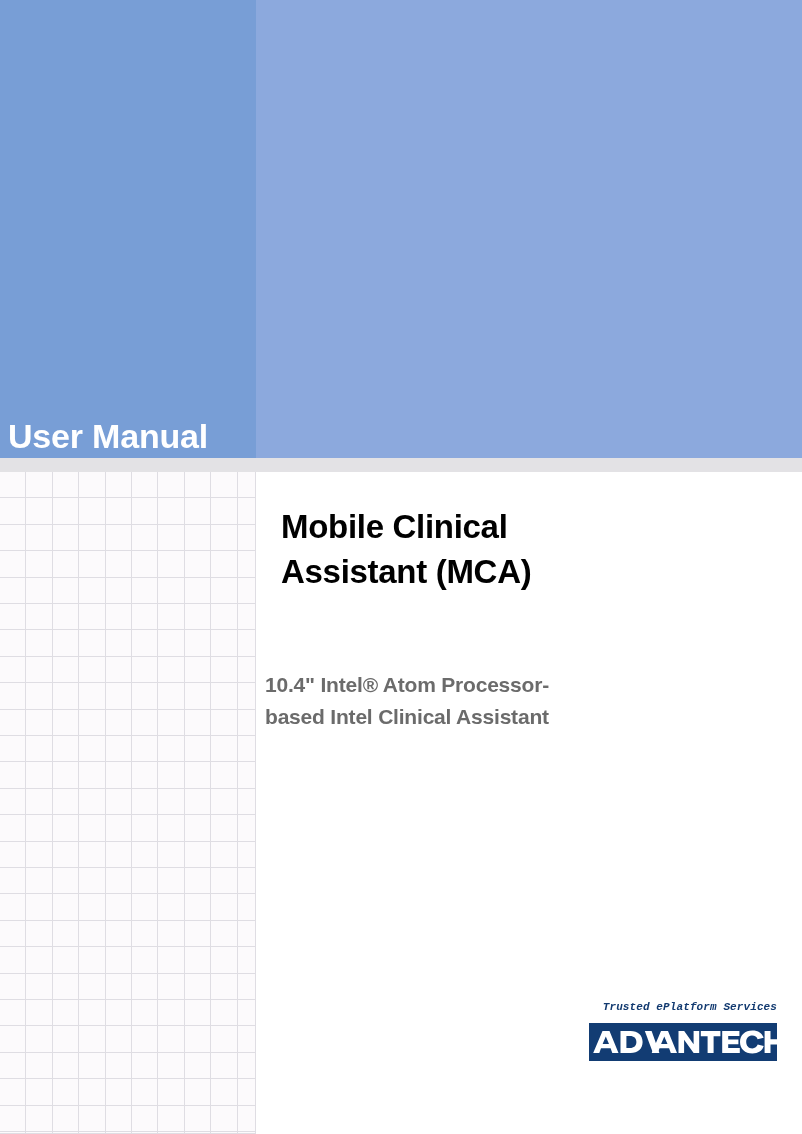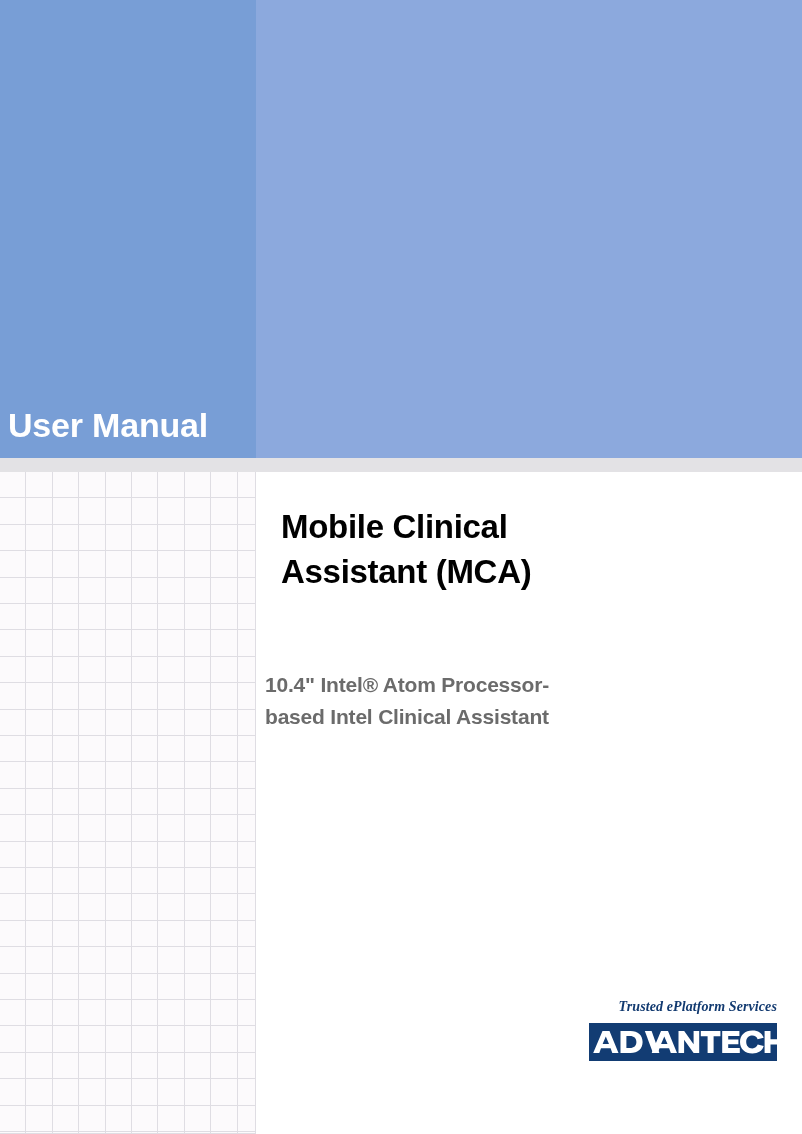--- a/index.html
+++ b/index.html
@@ -38,21 +38,21 @@
     position: absolute;
     left: 256px;
     top: 0;
     width: 546px;
     height: 458px;
     background: #8ca9dd;
   }
   .manual-label {
     position: absolute;
     left: 8px;
-    top: 405px;
+    top: 416px;
     width: 248px;
     color: #ffffff;
     font-size: 34px;
     font-weight: bold;
     letter-spacing: -0.2px;
     line-height: 40px;
     white-space: nowrap;
   }
 
   
@@ -121,24 +121,24 @@
   }
 
   
   .logo-block {
     position: absolute;
     left: 589px;
     top: 1000px;
     width: 188px;
   }
   .tagline {
-    font-family: Liberation Serif, serif;
+    font-family: Liberation Mono, monospace;
     font-style: italic;
     font-weight: bold;
-    font-size: 14px;
+    font-size: 11px;
     color: #123a70;
     text-align: right;
     letter-spacing: 0.1px;
     white-space: nowrap;
     line-height: 14px;
   }
   .logo-box {
     margin-top: 9px;
     width: 188px;
     height: 38px;

